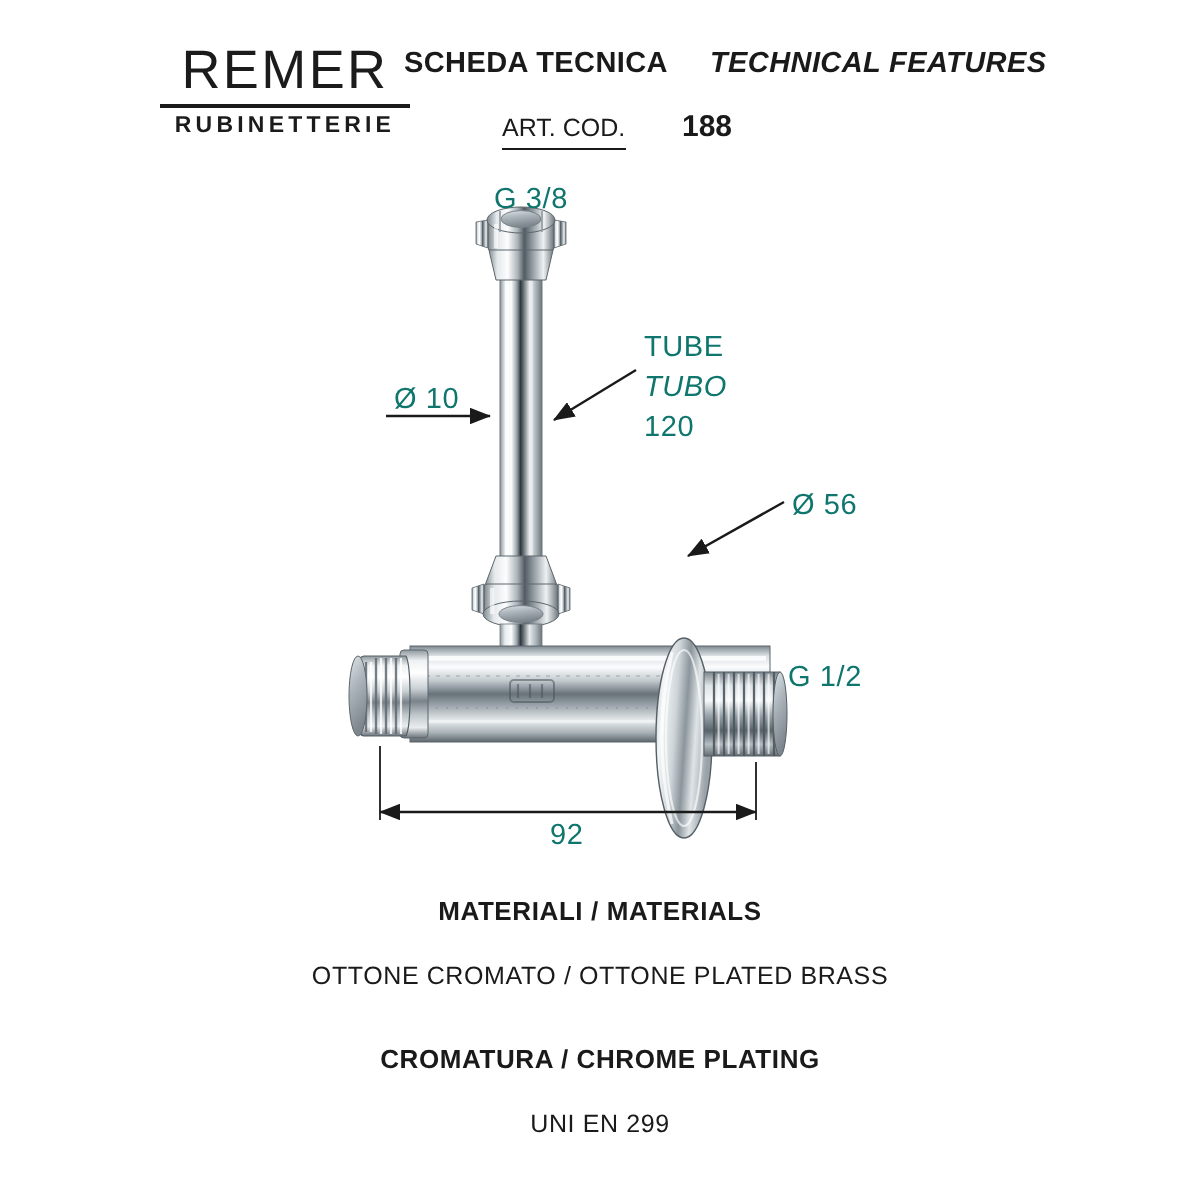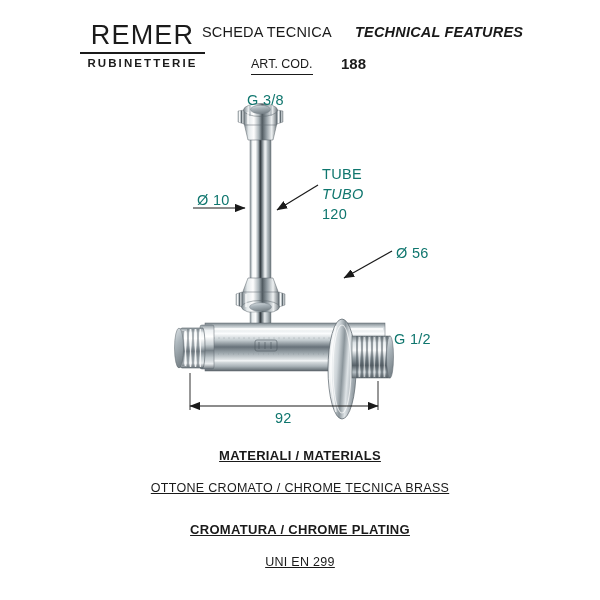--- a/index.html
+++ b/index.html
@@ -47,21 +47,21 @@
     font-weight: bold;
     letter-spacing: 2.1px;
     line-height: 13px;
     color: #1b1b1b;
   }
   #title-it {
     position: absolute;
     left: 202px;
     top: 24px;
     font-size: 14.5px;
-    font-weight: normal;
+    font-weight: bold;
     letter-spacing: 0.2px;
   }
   #title-en {
     position: absolute;
     left: 355px;
     top: 24px;
     font-size: 14.5px;
     font-weight: bold;
     font-style: italic;
     letter-spacing: 0.2px;
@@ -111,21 +111,20 @@
   #lbl-g12   { left: 394px; top: 331px; }
   #lbl-92    { left: 275px; top: 410px; }
 
   
   #footer {
     position: absolute;
     left: 0;
     top: 448px;
     width: 600px;
     text-align: center;
-    text-decoration: underline;
   }
   .foot-head {
     font-size: 13px;
     font-weight: bold;
     letter-spacing: 0.3px;
     margin-bottom: 18px;
   }
   .foot-body {
     font-size: 12.5px;
     letter-spacing: 0.3px;
@@ -365,16 +364,16 @@
 <div class="callout" id="lbl-d10">Ø 10</div>
 <div class="callout" id="lbl-tube">TUBE</div>
 <div class="callout italic" id="lbl-tubo">TUBO</div>
 <div class="callout" id="lbl-120">120</div>
 <div class="callout" id="lbl-d56">Ø 56</div>
 <div class="callout" id="lbl-g12">G 1/2</div>
 <div class="callout" id="lbl-92">92</div>
 
 <div id="footer">
   <div class="foot-head">MATERIALI / MATERIALS</div>
-  <div class="foot-body">OTTONE CROMATO / CHROME TECNICA BRASS</div>
+  <div class="foot-body">OTTONE CROMATO / OTTONE PLATED BRASS</div>
   <div class="foot-head">CROMATURA / CHROME PLATING</div>
   <div class="foot-body last">UNI EN 299</div>
 </div>
 
 </body></html>

